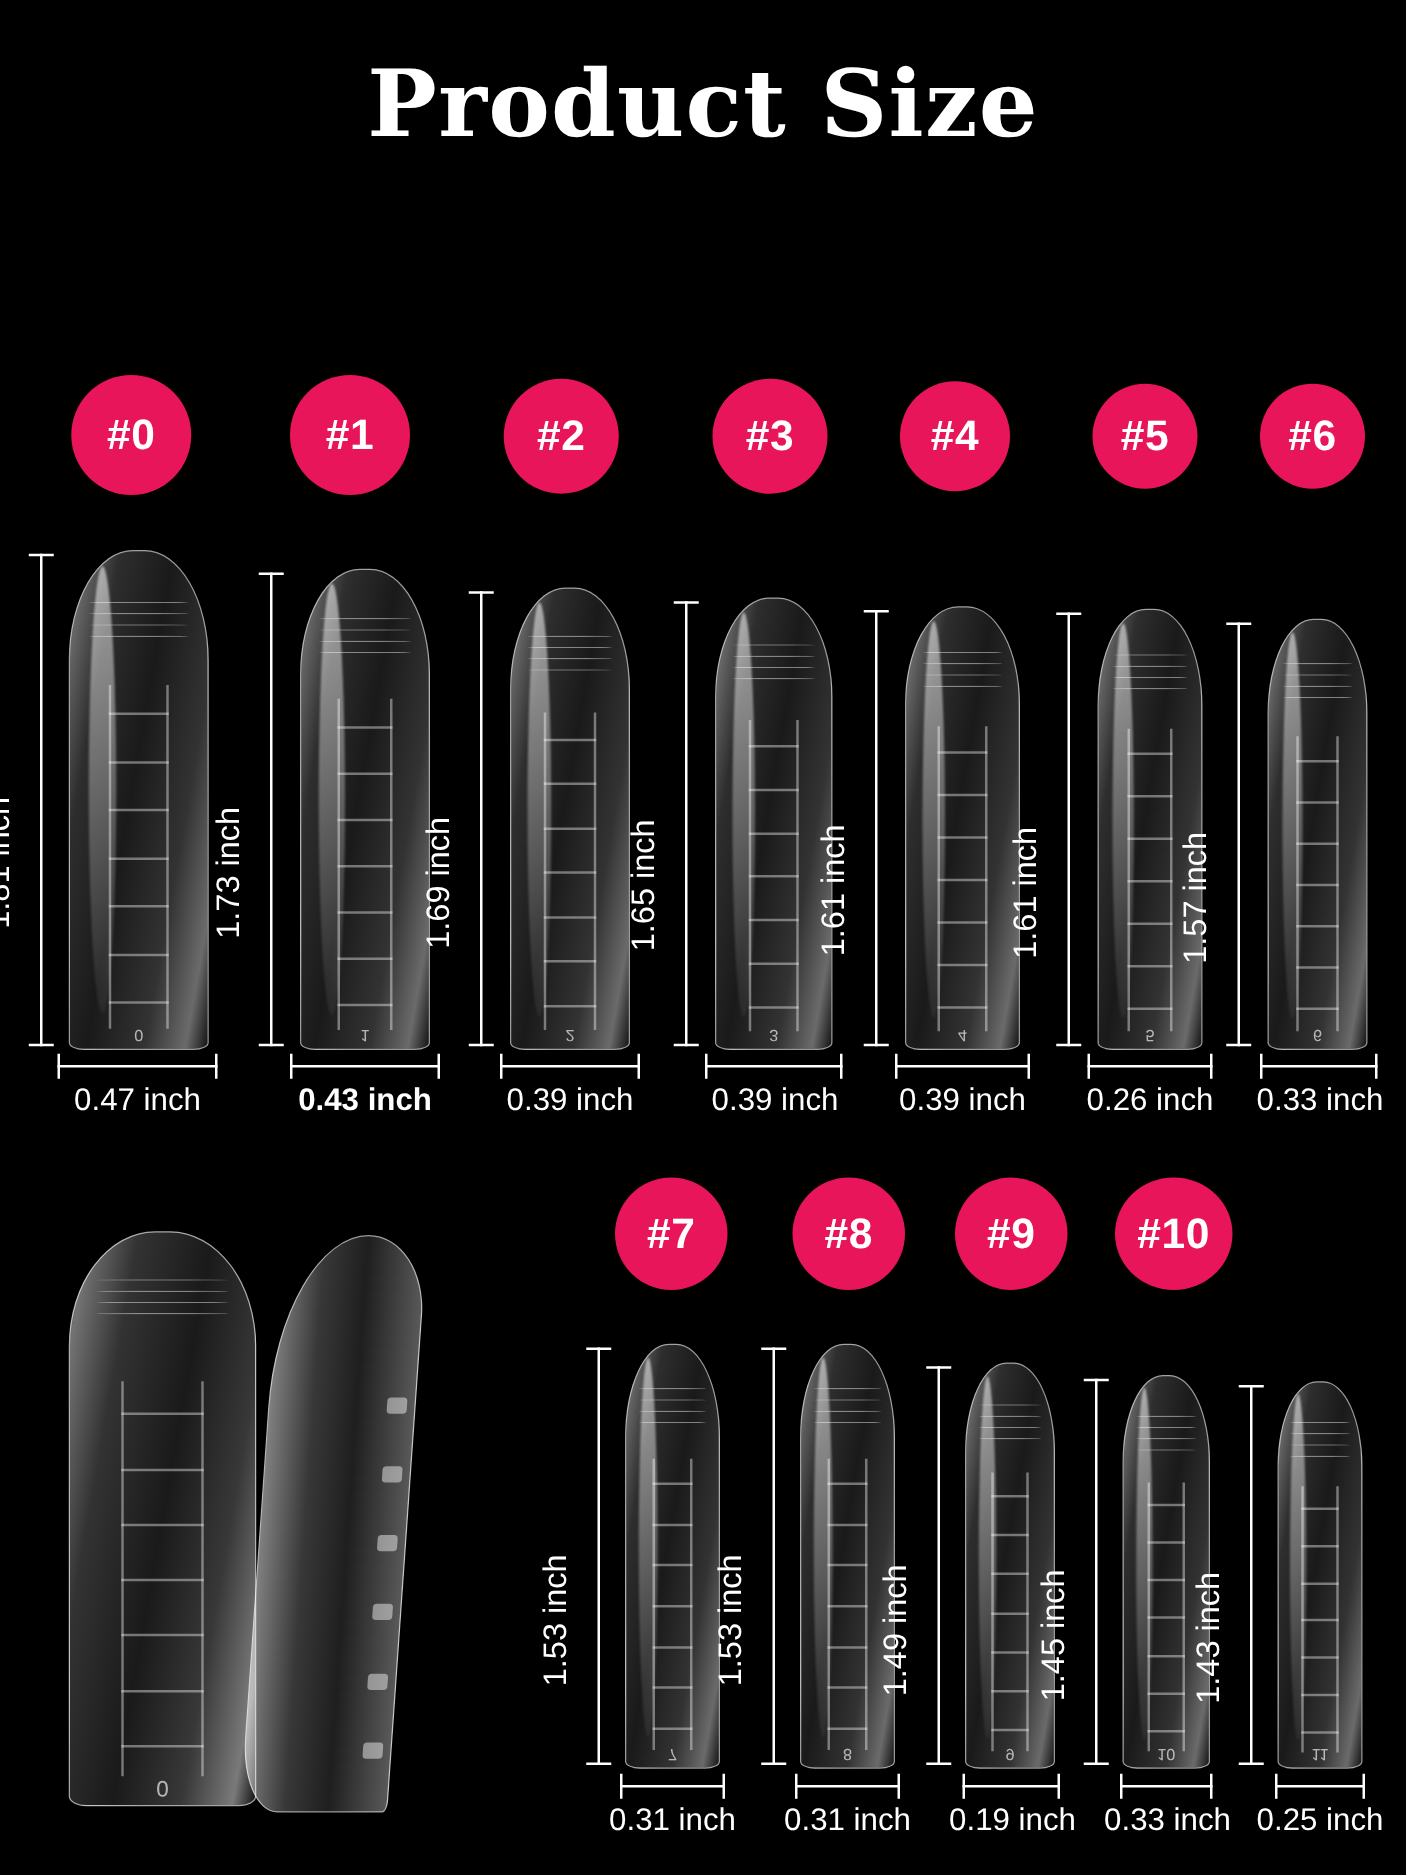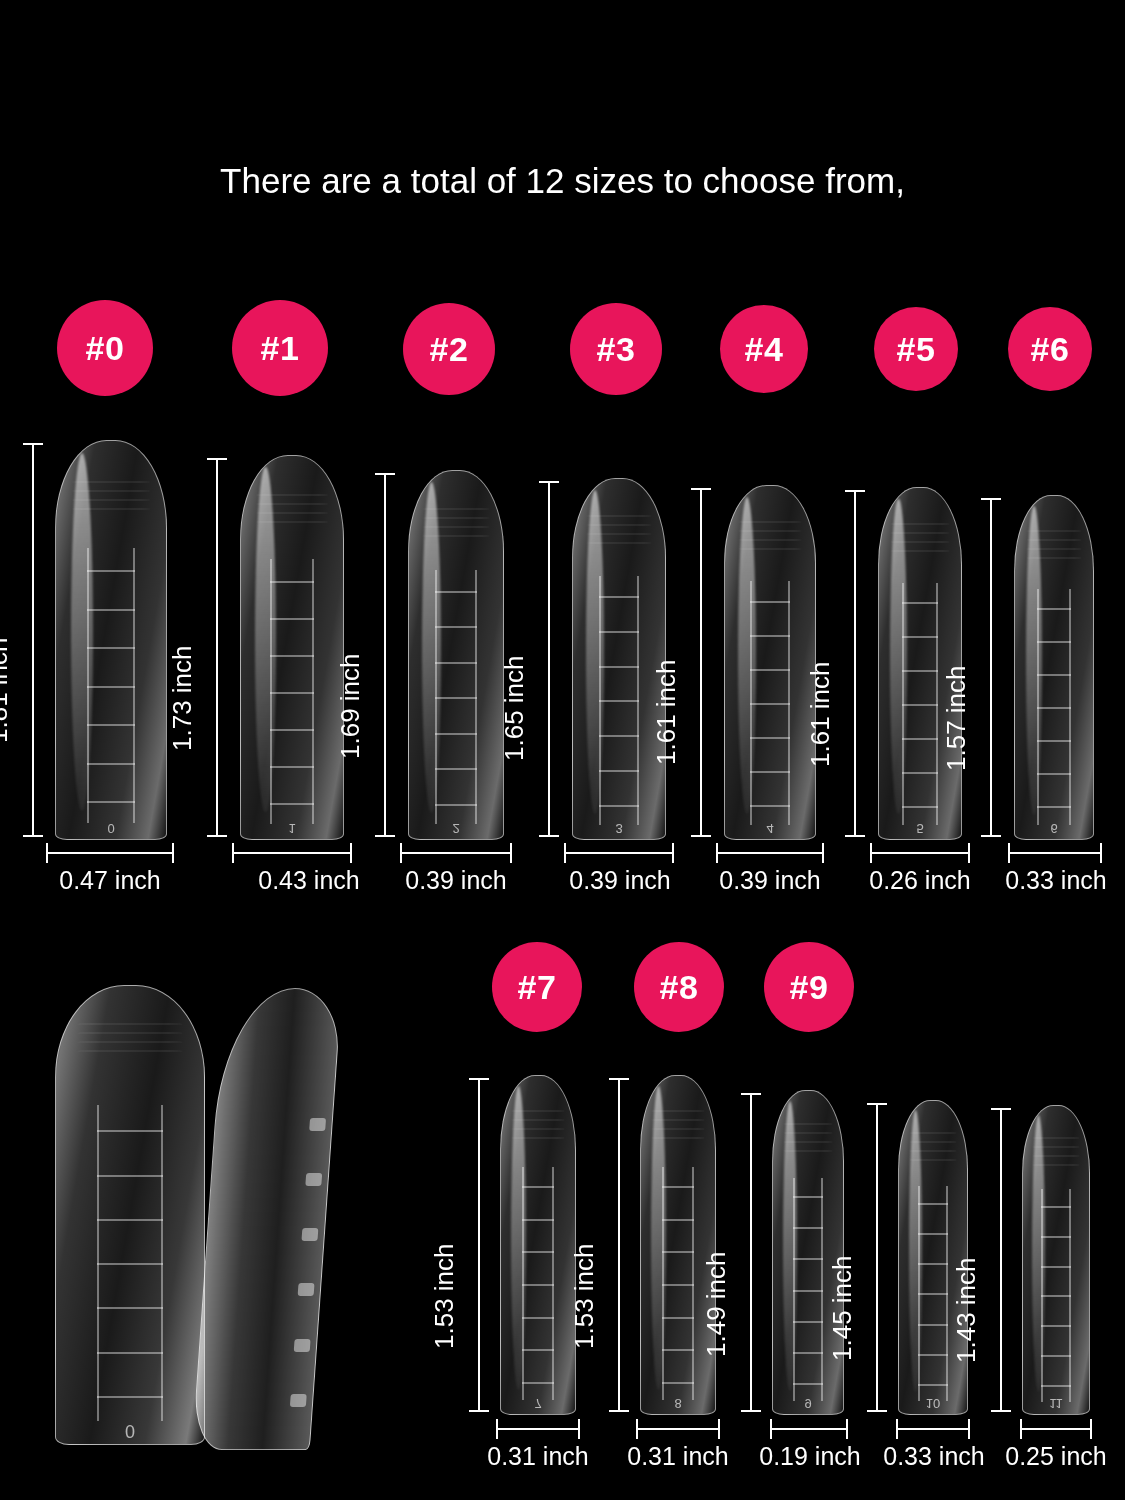--- a/index.html
+++ b/index.html
@@ -196,22 +196,22 @@
     width: 16px; height: 13px;
     background: rgba(255,255,255,0.45);
     border-radius: 3px;
   }
 </style>
 </head>
 <body>
 
 <div class="page">
 
+  <div class="title">Product Size</div>
   <div class="subtitle">
-    <div>There are a total of 12 sizes to choose from,</div>
   </div>
 
   <div class="badge" style="left:57px;  top:300px; width:96px; height:96px;">#0</div>
   <div class="badge" style="left:232px; top:300px; width:96px; height:96px;">#1</div>
   <div class="badge" style="left:403px; top:303px; width:92px; height:92px;">#2</div>
   <div class="badge" style="left:570px; top:303px; width:92px; height:92px;">#3</div>
   <div class="badge" style="left:720px; top:305px; width:88px; height:88px;">#4</div>
   <div class="badge" style="left:874px; top:307px; width:84px; height:84px;">#5</div>
   <div class="badge" style="left:1008px;top:307px; width:84px; height:84px;">#6</div>
 
@@ -252,21 +252,21 @@
         <span style="top:50%"></span>
         <span style="top:64%"></span>
         <span style="top:78%"></span>
         <span style="top:92%"></span>
     </div>
     <div class="form-num">1</div>
   </div>
   <div class="vline" style="left:216px; top:458px; height:379px;"></div>
   <div class="vlabel" style="left:198px; top:720px;">1.73 inch</div>
   <div class="hline" style="left:232px; top:852px; width:120px;"></div>
-  <div class="hlabel" style="left:227px; top:866px; width:164px;">0.43 inch</div>
+  <div class="hlabel" style="left:210px; top:866px; width:164px;font-weight:bold;">0.43 inch</div>
 
   <div class="form" style="left:408px; top:470px; width:96px; height:370px;">
     <div class="ridges">
         <span></span>
         <span></span>
         <span></span>
         <span></span>
       </div>
     <div class="ladder">
       <span style="top:8%"></span>
@@ -372,20 +372,21 @@
     <div class="form-num">6</div>
   </div>
   <div class="vline" style="left:990px; top:498px; height:339px;"></div>
   <div class="vlabel" style="left:972px; top:740px;">1.57 inch</div>
   <div class="hline" style="left:1008px; top:852px; width:94px;"></div>
   <div class="hlabel" style="left:974px; top:866px; width:164px;">0.33 inch</div>
 
   <div class="badge" style="left:492px; top:942px; width:90px; height:90px;">#7</div>
   <div class="badge" style="left:634px; top:942px; width:90px; height:90px;">#8</div>
   <div class="badge" style="left:764px; top:942px; width:90px; height:90px;">#9</div>
+  <div class="badge" style="left:892px; top:942px; width:94px; height:90px;">#10</div>
 
   <div class="form" style="left:500px; top:1075px; width:76px; height:340px;">
     <div class="ridges">
         <span></span>
         <span></span>
         <span></span>
         <span></span>
       </div>
     <div class="ladder">
       <span style="top:8%"></span>

